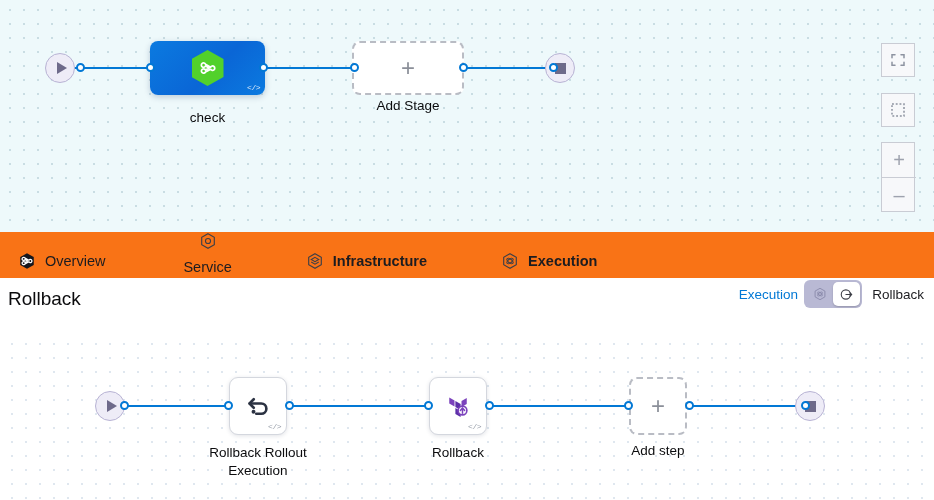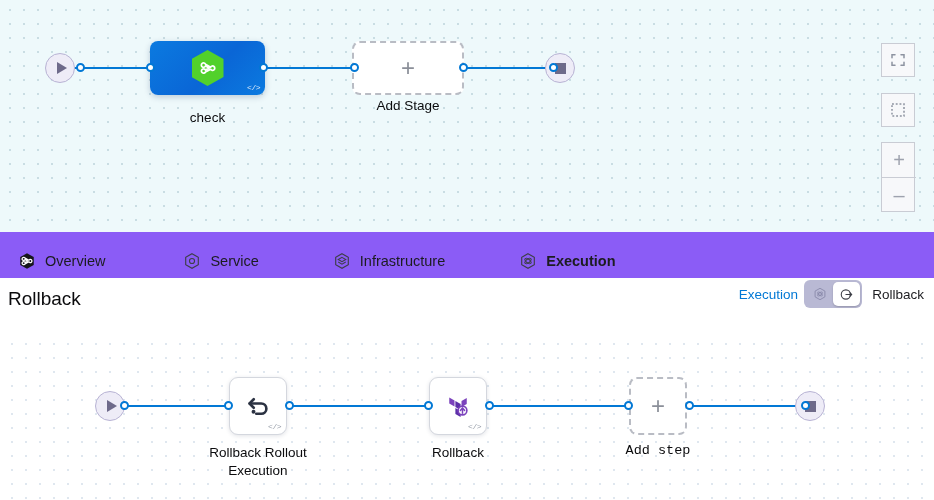--- a/index.html
+++ b/index.html
@@ -131,21 +131,21 @@
     display:flex; align-items:center; justify-content:center;
     box-sizing: border-box;
   }
   .tool-group .tg-item + .tg-item { border-top: 1px solid #c9ccd4; }
   .zsign { color: #9ea2ae; font-size: 20px; line-height: 1; }
 
   
   #tab-bar {
     position: absolute;
     left: 0; top: 232px; width: 934px; height: 58px;
-    background: #8b5cf6;
+    background: #f97316;
     border-bottom: 1px solid #e3e5ea;
     box-sizing: border-box;
     display: flex;
     align-items: stretch;
   }
   .tab {
     display: flex; align-items: center; gap: 9px;
     padding: 0 2px;
     font-size: 14.5px;
     color: #1c1c20;
@@ -287,31 +287,31 @@
   <div class="tab" style="margin-left:16px;">
     <span class="tab-ico">
       <svg width="18" height="18" viewBox="0 0 24 24">
         <path d="M12 1.8 L21 6.7 V17.3 L12 22.2 L3 17.3 V6.7 Z" fill="#16161c"></path>
         <path d="M9.4 8.2 L14.6 11 A2.1 2.1 0 1 1 14.6 13 L9.4 15.8 A2.1 2.1 0 1 1 9.4 13.8 L12.9 12 L9.4 10.2 A2.1 2.1 0 1 1 9.4 8.2 Z" fill="none" stroke="#ffffff" stroke-width="1.7" stroke-linecap="round" stroke-linejoin="round"></path>
       </svg>
     </span>
     <span>Overview</span>
   </div>
 
-  <div class="tab" style="margin-left:74px;">
+  <div class="tab" style="margin-left:74px;flex-direction:column;">
     <span class="tab-ico">
       <svg width="18" height="18" viewBox="0 0 24 24">
         <path d="M12 2.2 L20.4 7 V16.9 L12 21.8 L3.6 16.9 V7 Z" fill="none" stroke="#3d3f47" stroke-width="1.5"></path>
         <circle cx="12" cy="12" r="3.4" fill="none" stroke="#3d3f47" stroke-width="1.5"></circle>
       </svg>
     </span>
     <span>Service</span>
   </div>
 
-  <div class="tab" style="margin-left:70px;">
+  <div class="tab" style="margin-left:70px;font-weight:bold;">
     <span class="tab-ico">
       <svg width="18" height="18" viewBox="0 0 24 24">
         <path d="M12 2.2 L20.4 7 V16.9 L12 21.8 L3.6 16.9 V7 Z" fill="none" stroke="#3d3f47" stroke-width="1.5"></path>
         <path d="M12 7.2 L17 10 L12 12.8 L7 10 Z" fill="none" stroke="#3d3f47" stroke-width="1.4"></path>
         <path d="M7 13.4 L12 16.2 L17 13.4" fill="none" stroke="#3d3f47" stroke-width="1.4"></path>
       </svg>
     </span>
     <span>Infrastructure</span>
   </div>
 
@@ -397,19 +397,19 @@
   <div class="port" style="left:485px; top:69px;"></div>
   <div class="node-label" style="left:378px; top:112px; width:160px;">
     <div>Rollback</div>
   </div>
 
   <div class="add-node" style="left:629px; top:45px; width:58px; height:58px;">
     <span class="plus-glyph">+</span>
   </div>
   <div class="port" style="left:624px; top:69px;"></div>
   <div class="port" style="left:685px; top:69px;"></div>
-  <div class="node-label" style="left:598px; top:110px; width:120px;font-family:Liberation Mono, monospace;">Add step</div>
+  <div class="node-label" style="left:598px; top:110px; width:120px;">Add step</div>
 
   <div class="port" style="left:801px; top:69px;"></div>
   <div class="terminal-node" style="left:795px; top:59px;">
     <div class="stop-sq"></div>
   </div>
 </div>
 
 </body></html>

